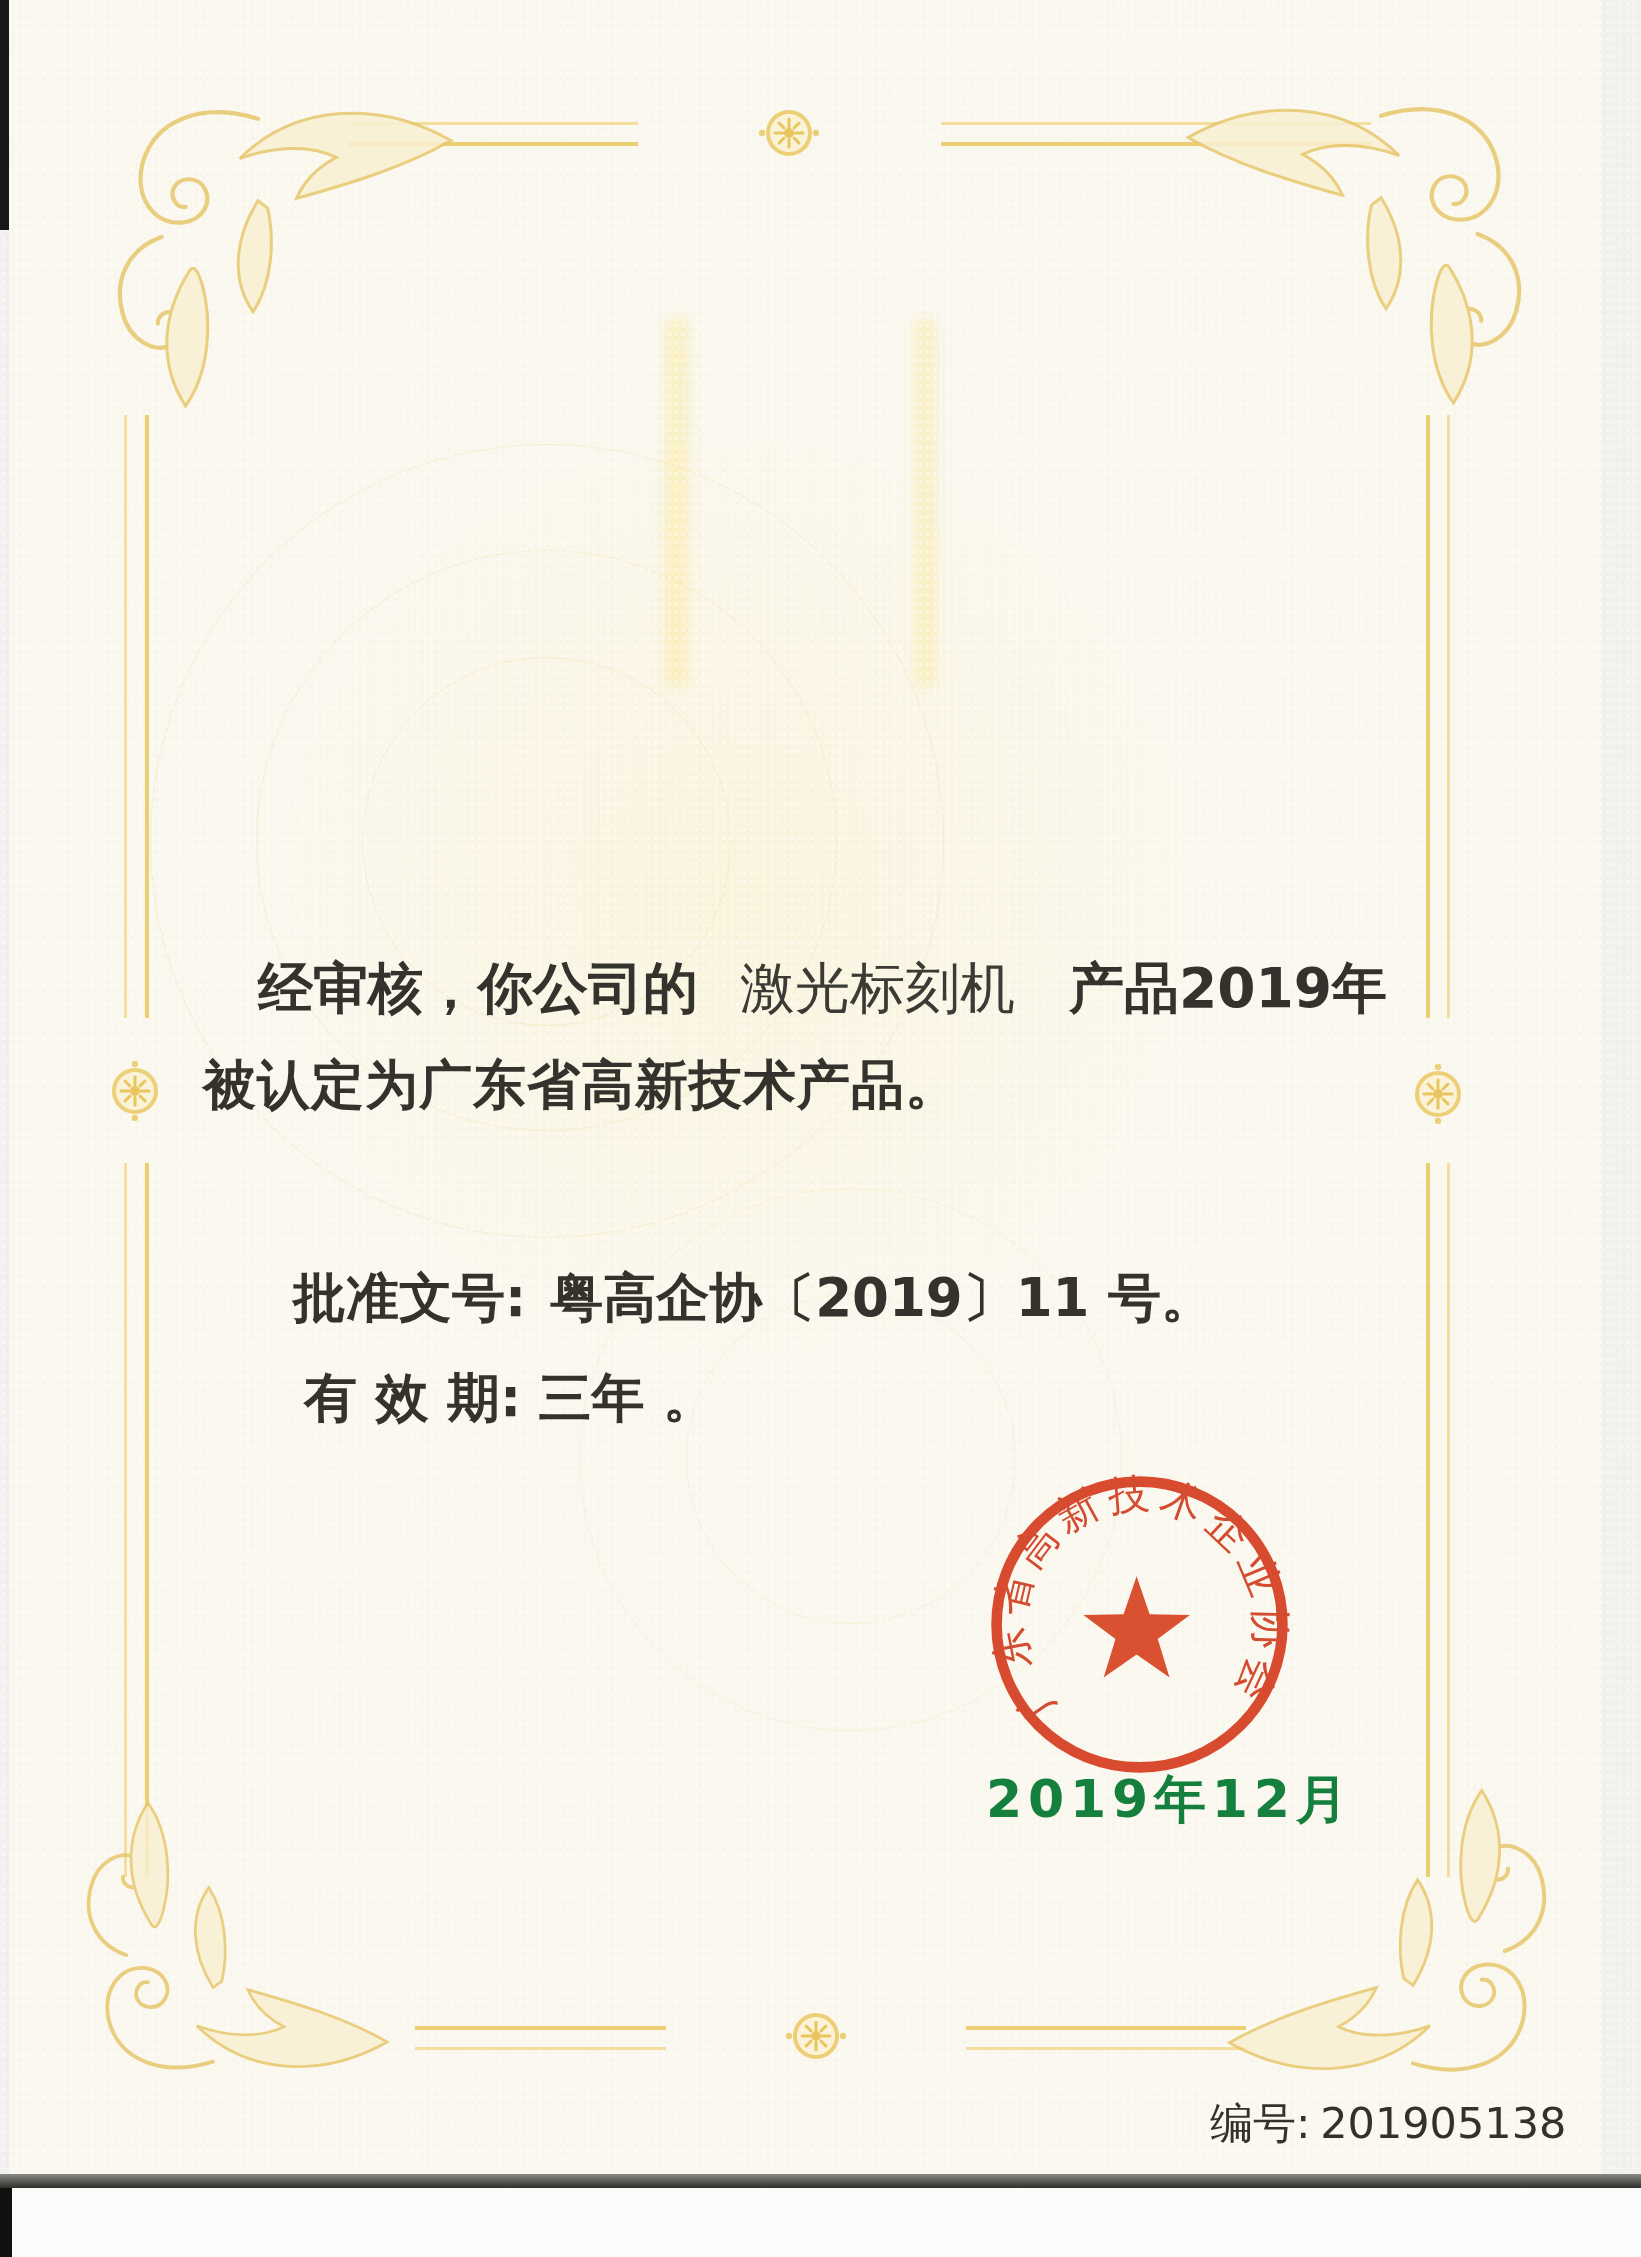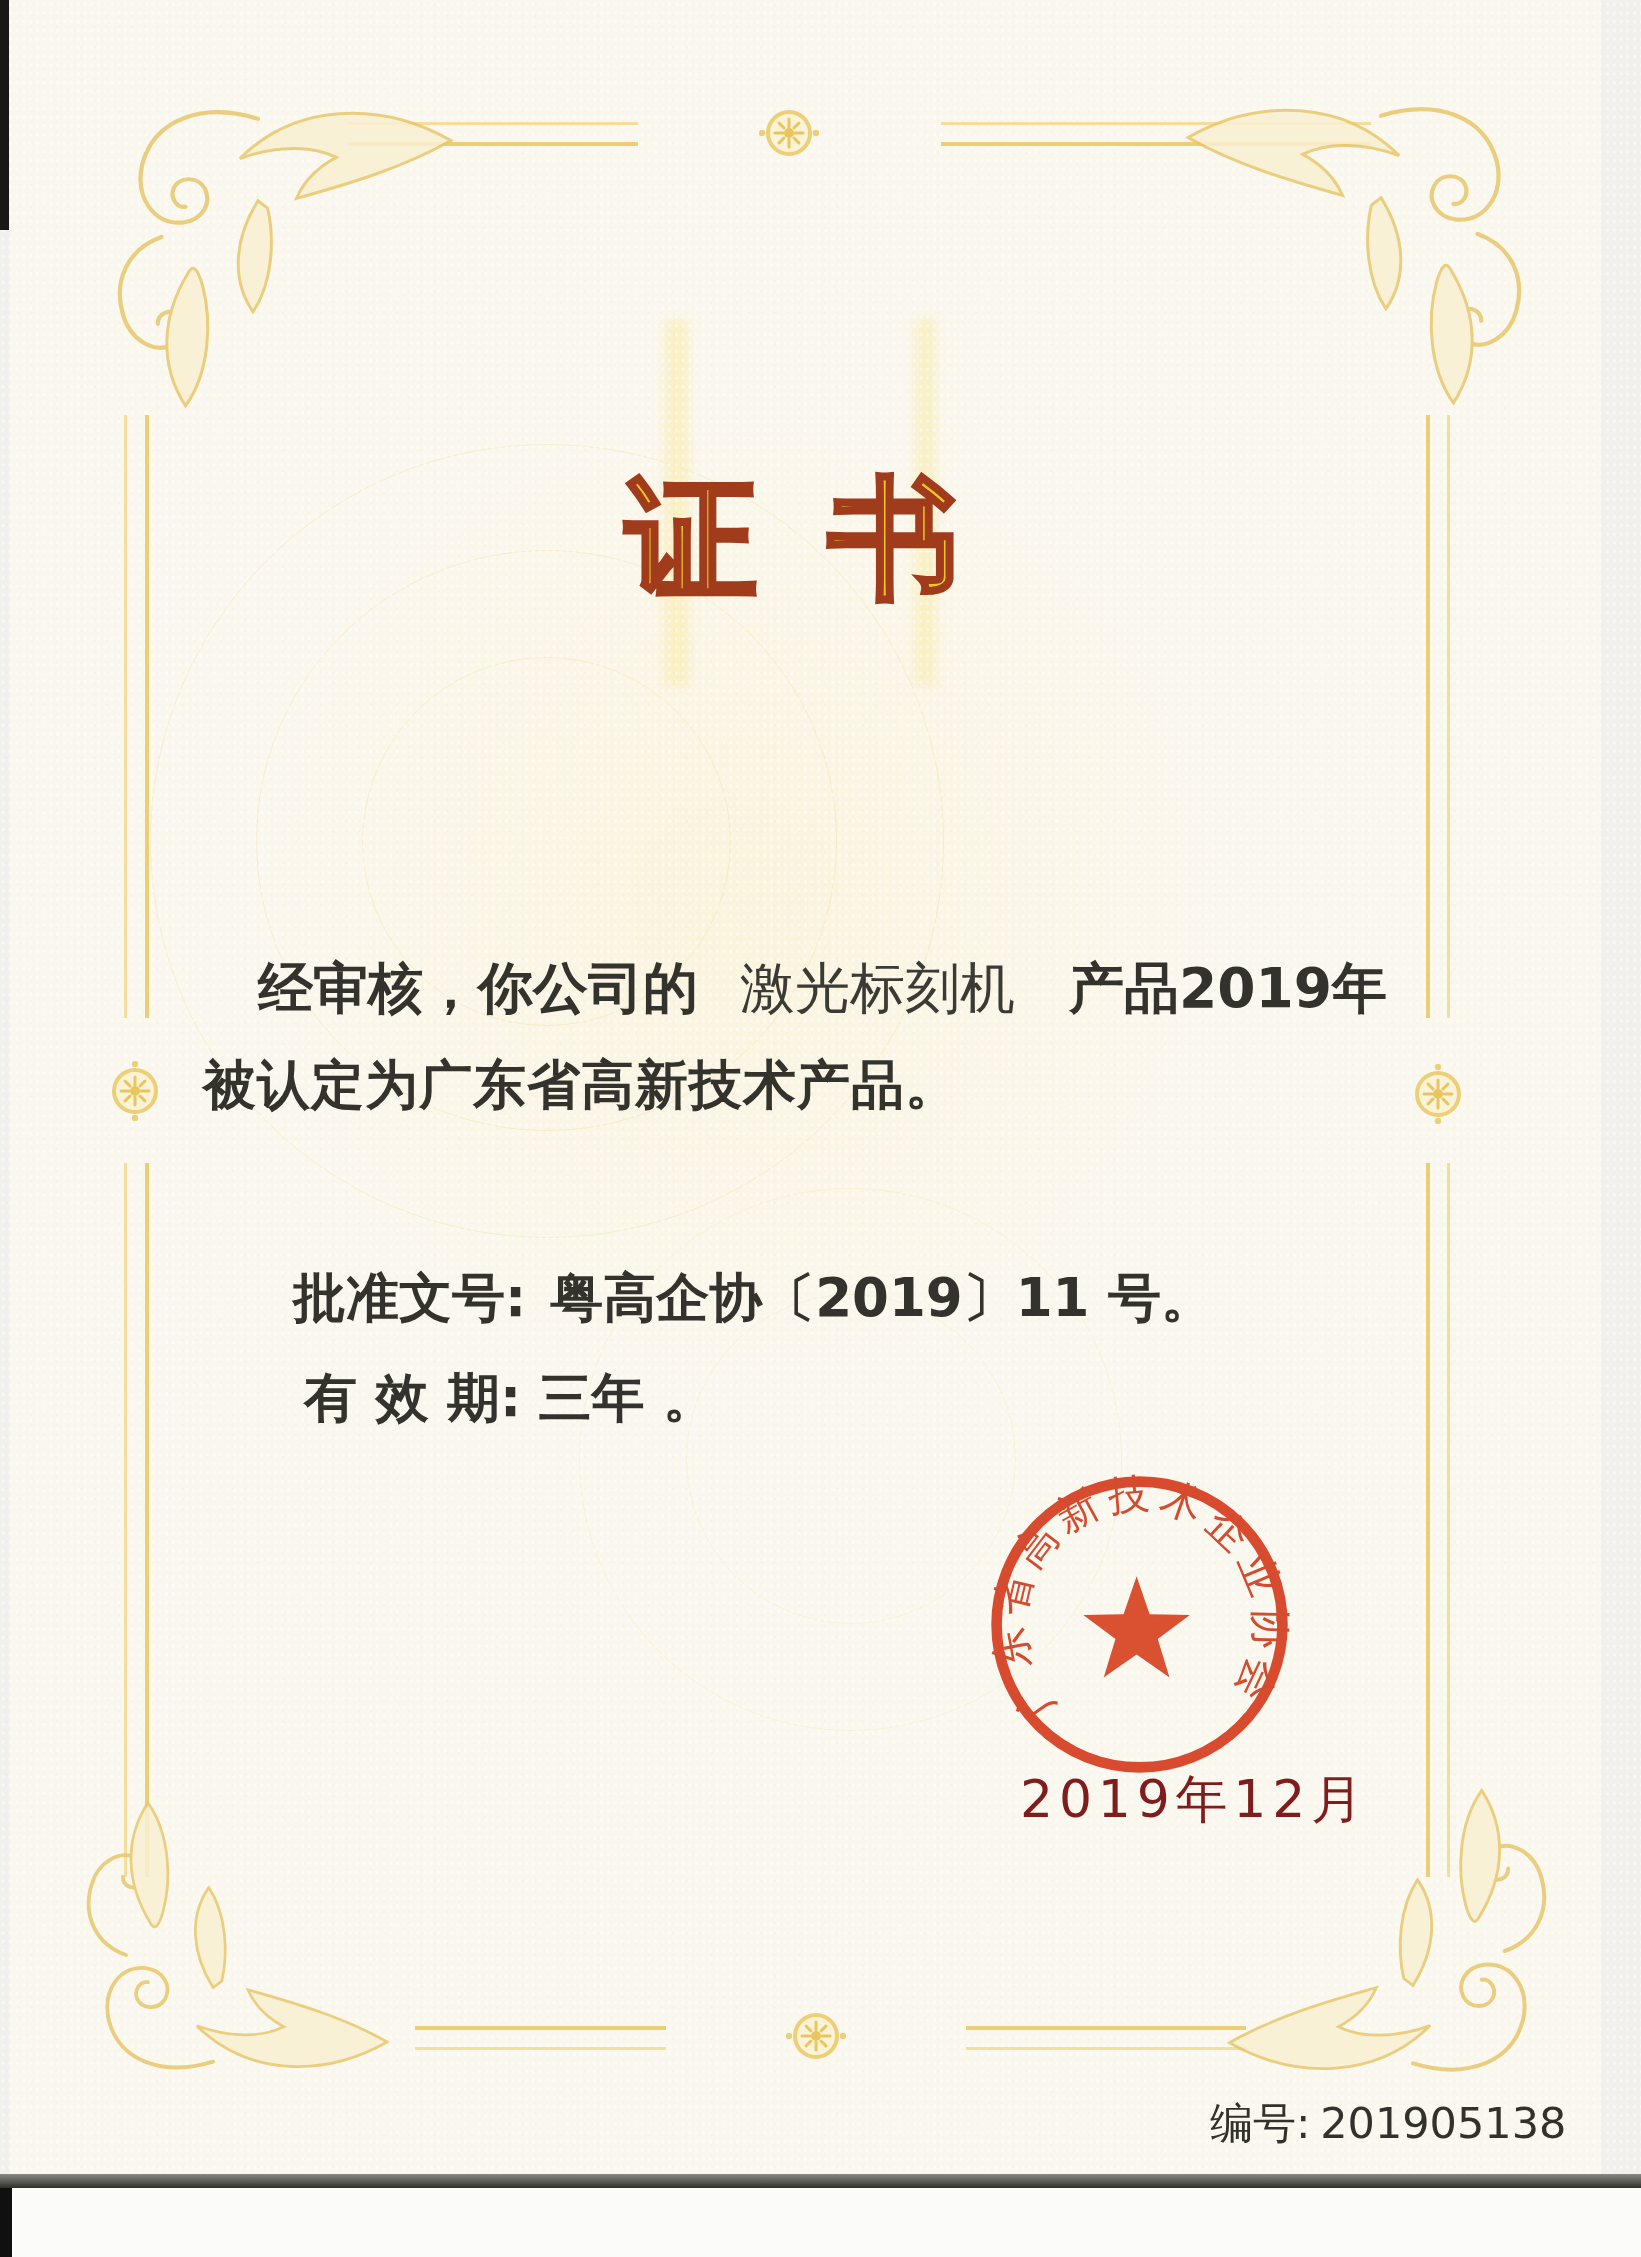--- a/index.html
+++ b/index.html
@@ -45,22 +45,22 @@
   .gap1{margin-right:42px;}
   .gap2{margin-right:54px;}
   .body-line2{position:absolute;left:203px;top:1050px;font-size:53px;font-weight:bold;
       letter-spacing:1px;color:#34322c;white-space:nowrap;}
   .approval{position:absolute;left:293px;top:1263px;font-size:53px;font-weight:bold;
       color:#34322c;white-space:nowrap;}
   .approval .label{margin-right:24px;}
   .validity{position:absolute;left:304px;top:1363px;font-size:53px;font-weight:bold;
       color:#34322c;white-space:nowrap;}
   .validity .label{margin-right:17.4px;text-align:right;}
-  .issue-date{position:absolute;left:1020px;top:1765px;font-size:52px;font-weight:400;
-      letter-spacing:5.8px;color:#7f1d1d;white-space:nowrap;z-index:2;}
+  .issue-date{position:absolute;left:986px;top:1765px;font-size:52px;font-weight:700;
+      letter-spacing:5.8px;color:#15803d;white-space:nowrap;z-index:2;}
   .seal{position:absolute;left:985px;top:1470px;width:309px;height:309px;z-index:3;opacity:.9;}
   .serial{position:absolute;left:1210px;top:2095px;font-size:43px;color:#33312b;white-space:nowrap;}
   .serial .label{margin-right:9.7px;}
 </style>
 </head>
 <body>
 
 <div class="stage">
 
   <svg width="0" height="0" style="position:absolute" aria-hidden="true">
@@ -142,21 +142,20 @@
   <svg class="corner" style="left:1176px;top:53px;transform:scaleX(-1);" width="386" height="362" viewBox="0 0 320 300">
       <use href="#flourish"></use>
     </svg>
   <svg class="corner" style="left:50px;top:1781px;transform:scaleY(-1);" width="348" height="348" viewBox="0 0 320 300">
       <use href="#flourish"></use>
     </svg>
   <svg class="corner" style="left:1218px;top:1775px;transform:scale(-1,-1);" width="367" height="352" viewBox="0 0 320 300">
       <use href="#flourish"></use>
     </svg>
 
-  <div class="cert-subtitle">证书</div>
 
 
   <div class="body-line1">
     <span class="bold-sans gap1">经审核，你公司的</span><span class="kai gap2">激光标刻机</span><span class="bold-sans">产品2019年</span>
   </div>
   <div class="body-line2">被认定为广东省高新技术产品。</div>
 
   <div class="approval">
     <span class="label">批准文号:</span><span>粤高企协〔2019〕11 号。</span>
   </div>

